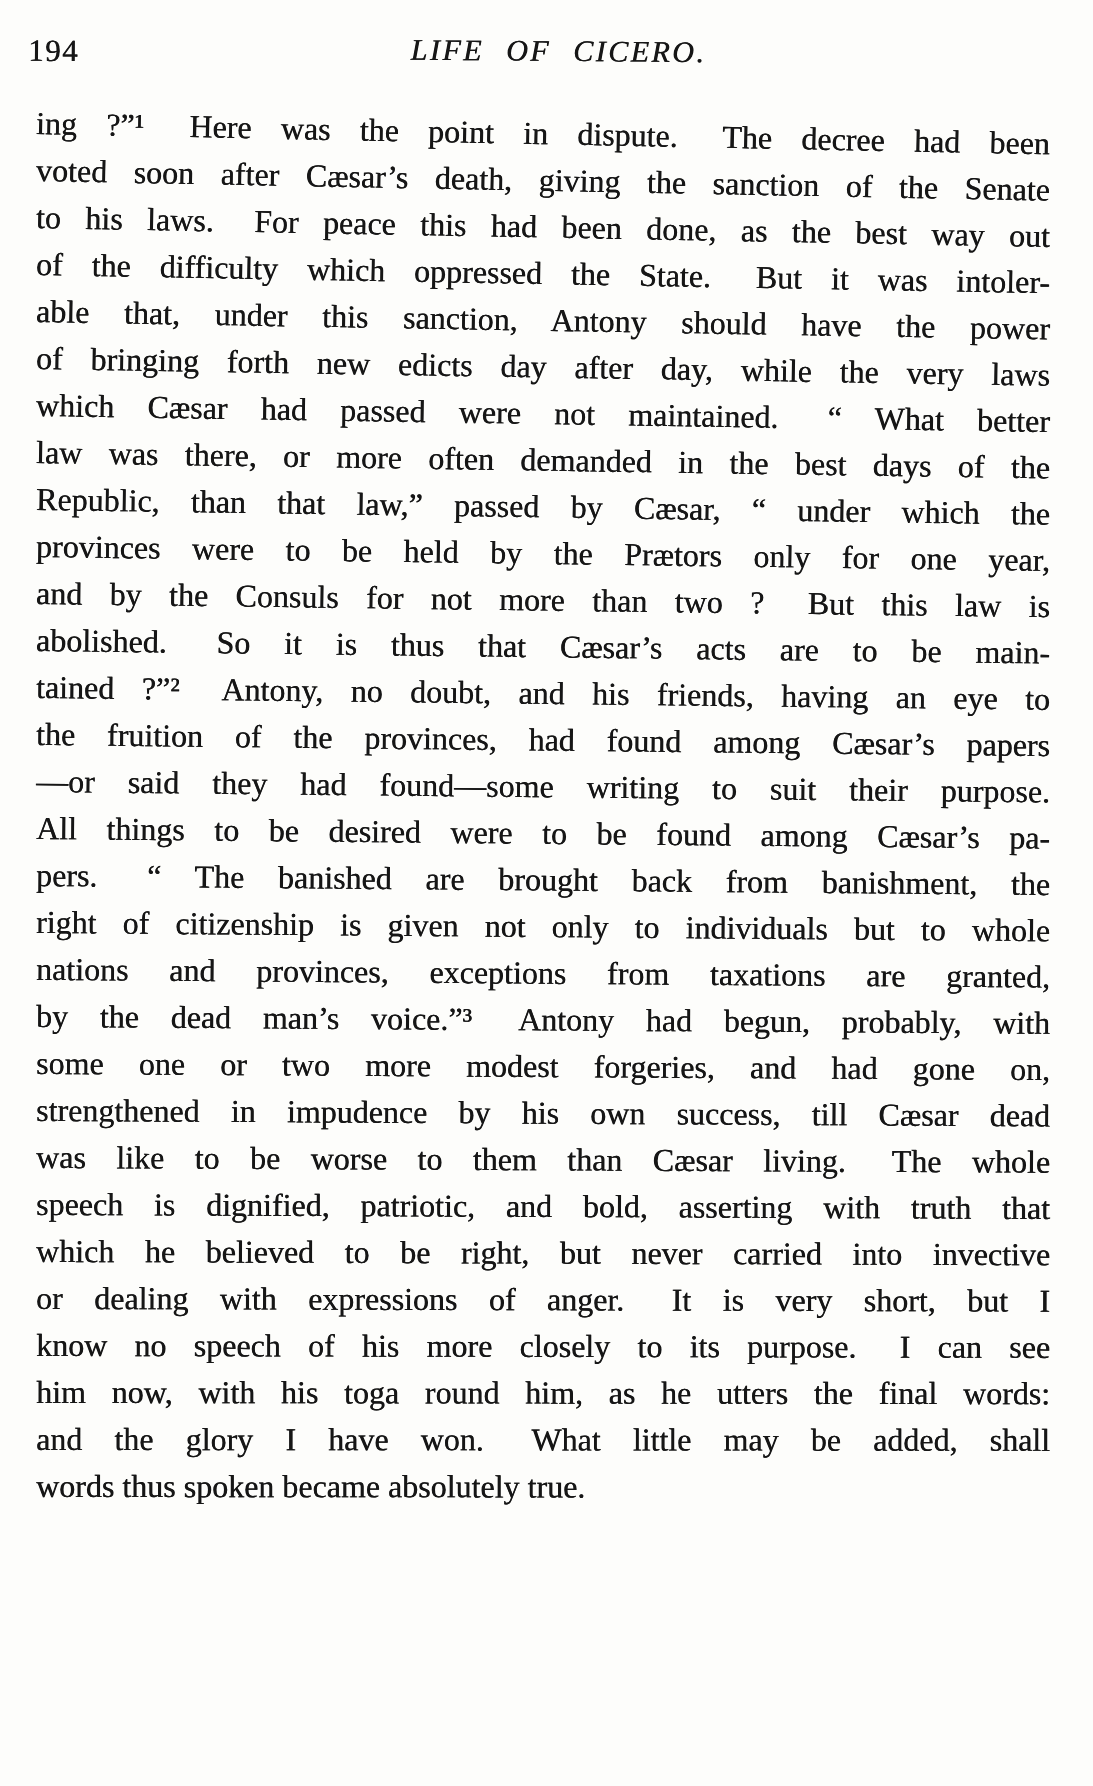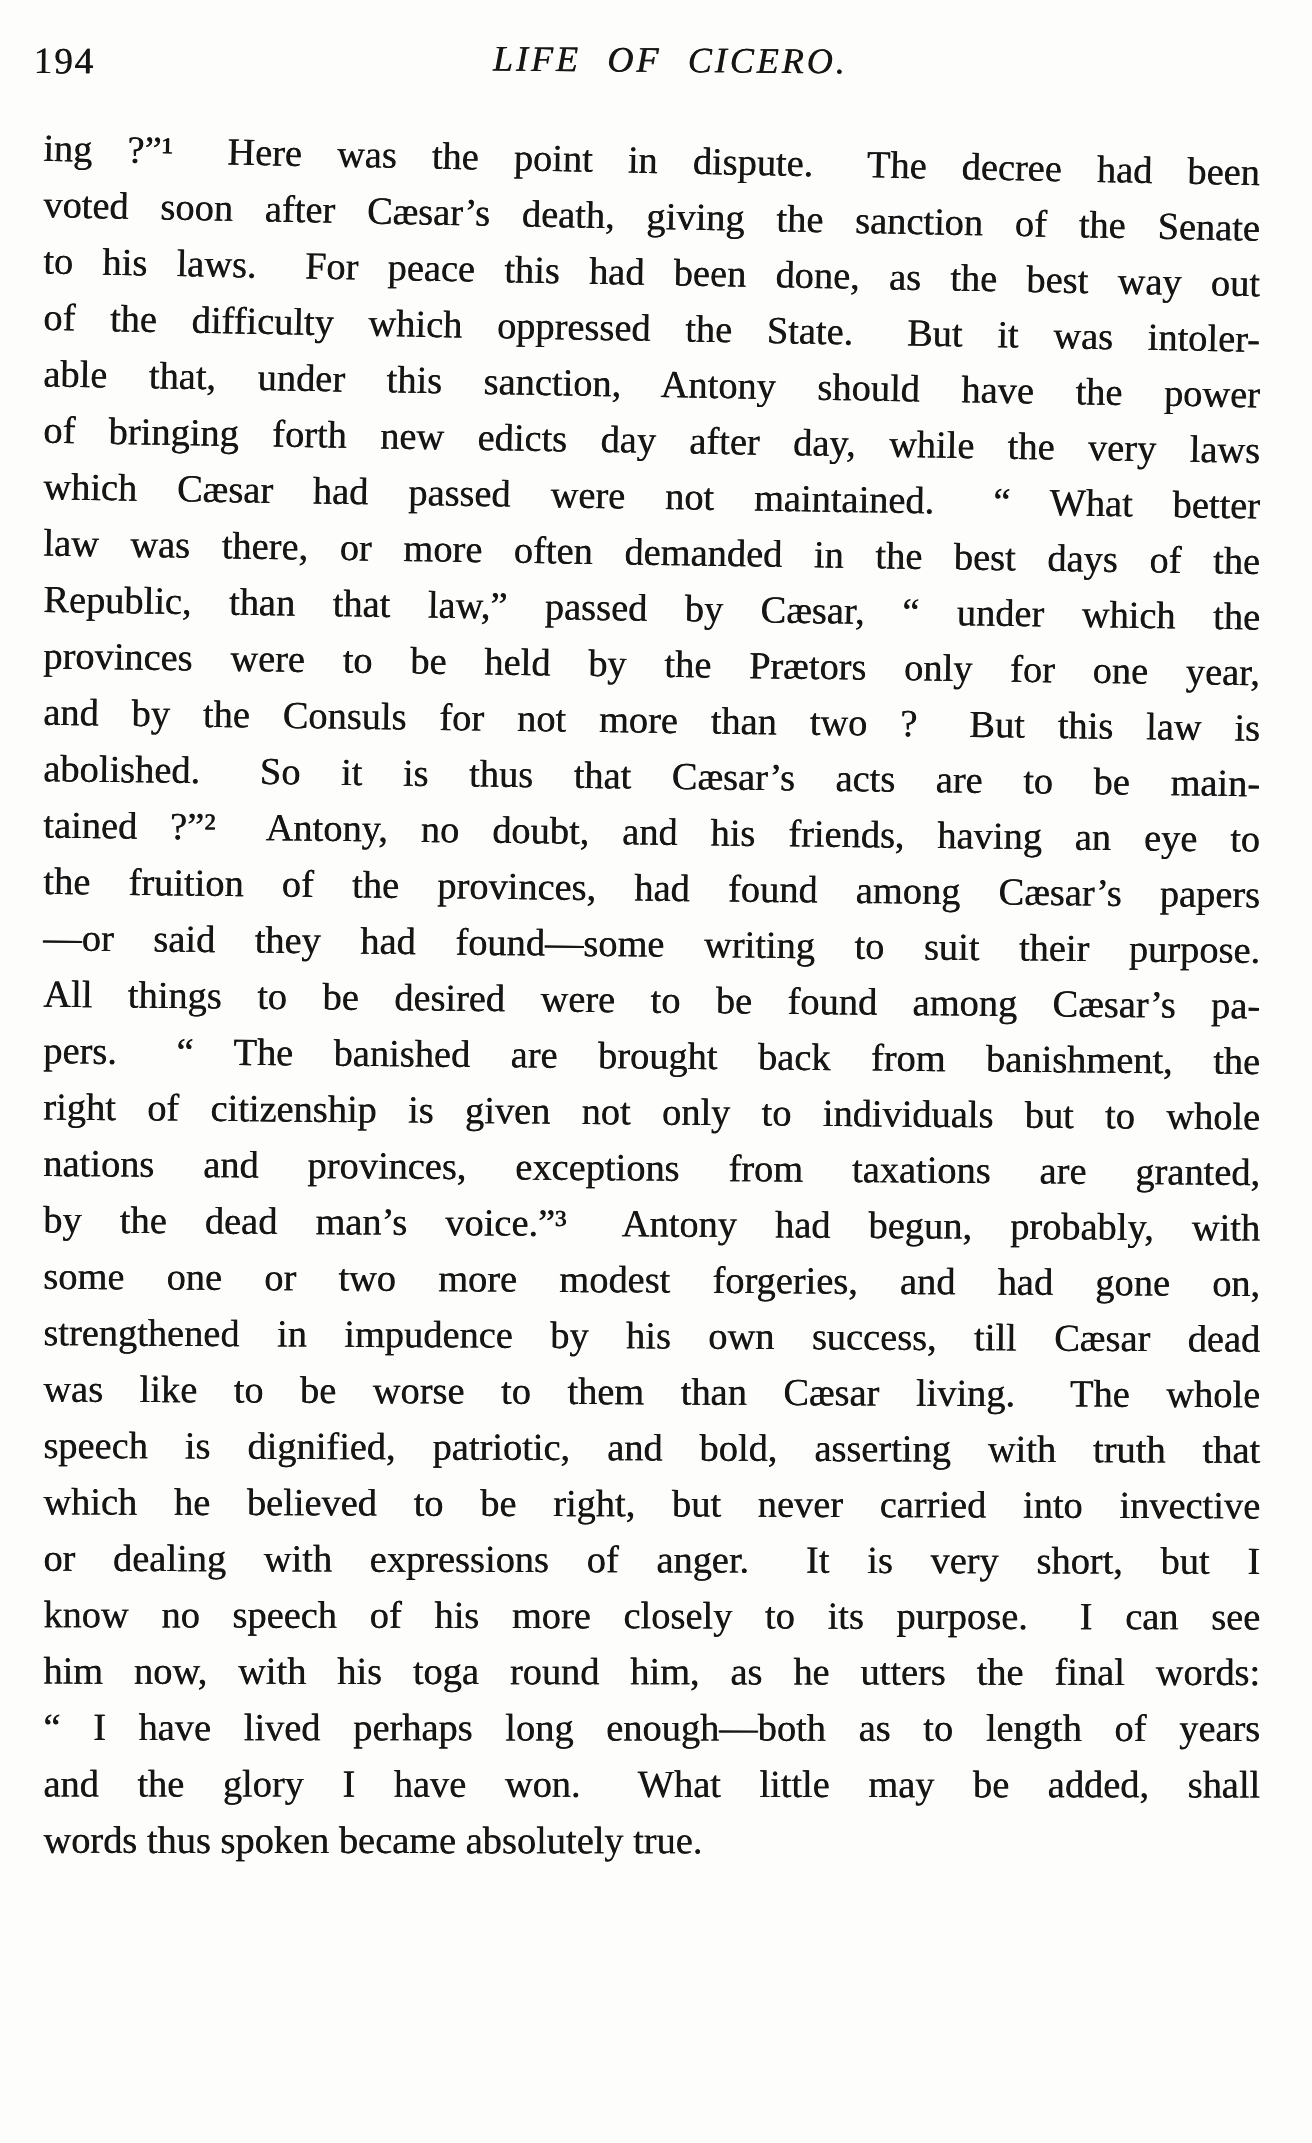--- a/index.html
+++ b/index.html
@@ -133,21 +133,20 @@
       <div class="bodyline" style="transform: rotate(0.43deg);">nations and provinces, exceptions from taxations are granted,</div>
       <div class="bodyline" style="transform: rotate(0.39deg);">by the dead man’s voice.”³  Antony had begun, probably, with</div>
       <div class="bodyline" style="transform: rotate(0.35deg);">some one or two more modest forgeries, and had gone on,</div>
       <div class="bodyline" style="transform: rotate(0.31deg);">strengthened in impudence by his own success, till Cæsar dead</div>
       <div class="bodyline" style="transform: rotate(0.27deg);">was like to be worse to them than Cæsar living.  The whole</div>
       <div class="bodyline" style="transform: rotate(0.23deg);">speech is dignified, patriotic, and bold, asserting with truth that</div>
       <div class="bodyline" style="transform: rotate(0.19deg);">which he believed to be right, but never carried into invective</div>
       <div class="bodyline" style="transform: rotate(0.15deg);">or dealing with expressions of anger.  It is very short, but I</div>
       <div class="bodyline" style="transform: rotate(0.11deg);">know no speech of his more closely to its purpose.  I can see</div>
       <div class="bodyline" style="transform: rotate(0.0699999deg);">him now, with his toga round him, as he utters the final words:</div>
-      <div class="bodyline" style="transform: rotate(0.05deg);">“ I have lived perhaps long enough—both as to length of years</div>
       <div class="bodyline" style="transform: rotate(0.05deg); font-family: Liberation Serif, serif;">and the glory I have won.  What little may be added, shall</div>
       <div class="bodyline" style="transform: rotate(0.05deg);">words thus spoken became absolutely true.</div>
     </div>
 
   <div class="fnrule"></div>
 
   <div class="fnrow">
     <span class="fn fn1"><sup>1</sup><span>Phil., i , ca. vii.</span></span>
     <span class="fn fn2"><sup>2</sup><span>Ibid., i., ca. viii.</span></span>
     <span class="fn fn3"><sup>3</sup><span>Ibid., i., ca. x.</span></span>

